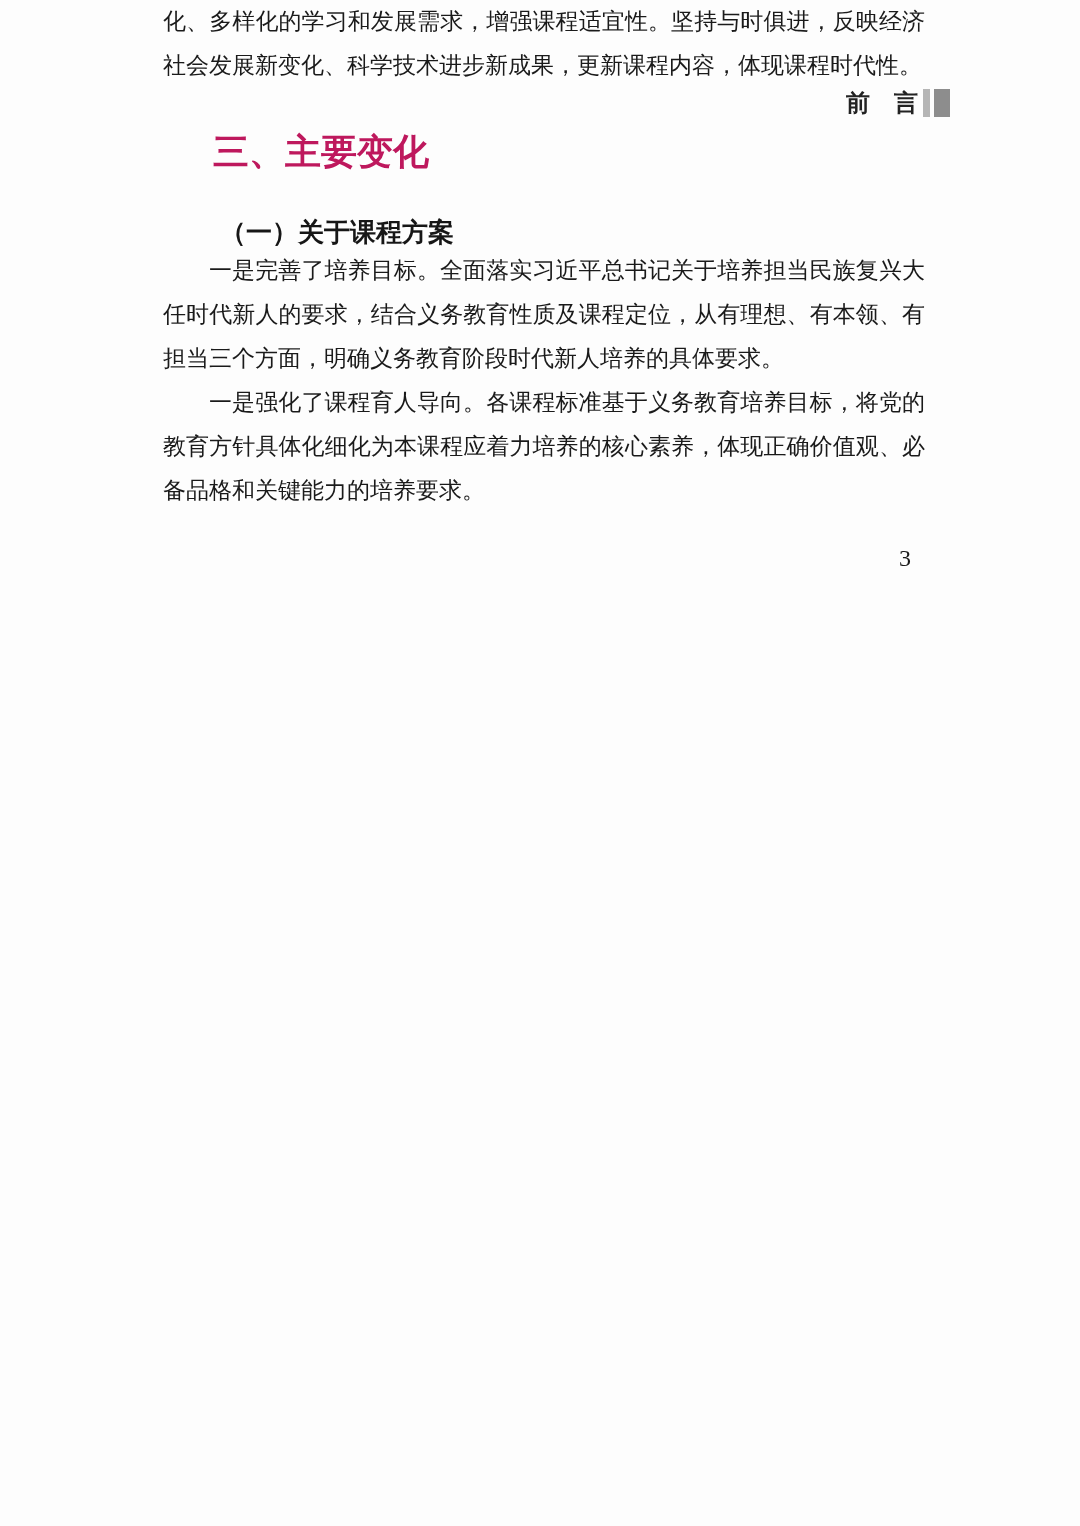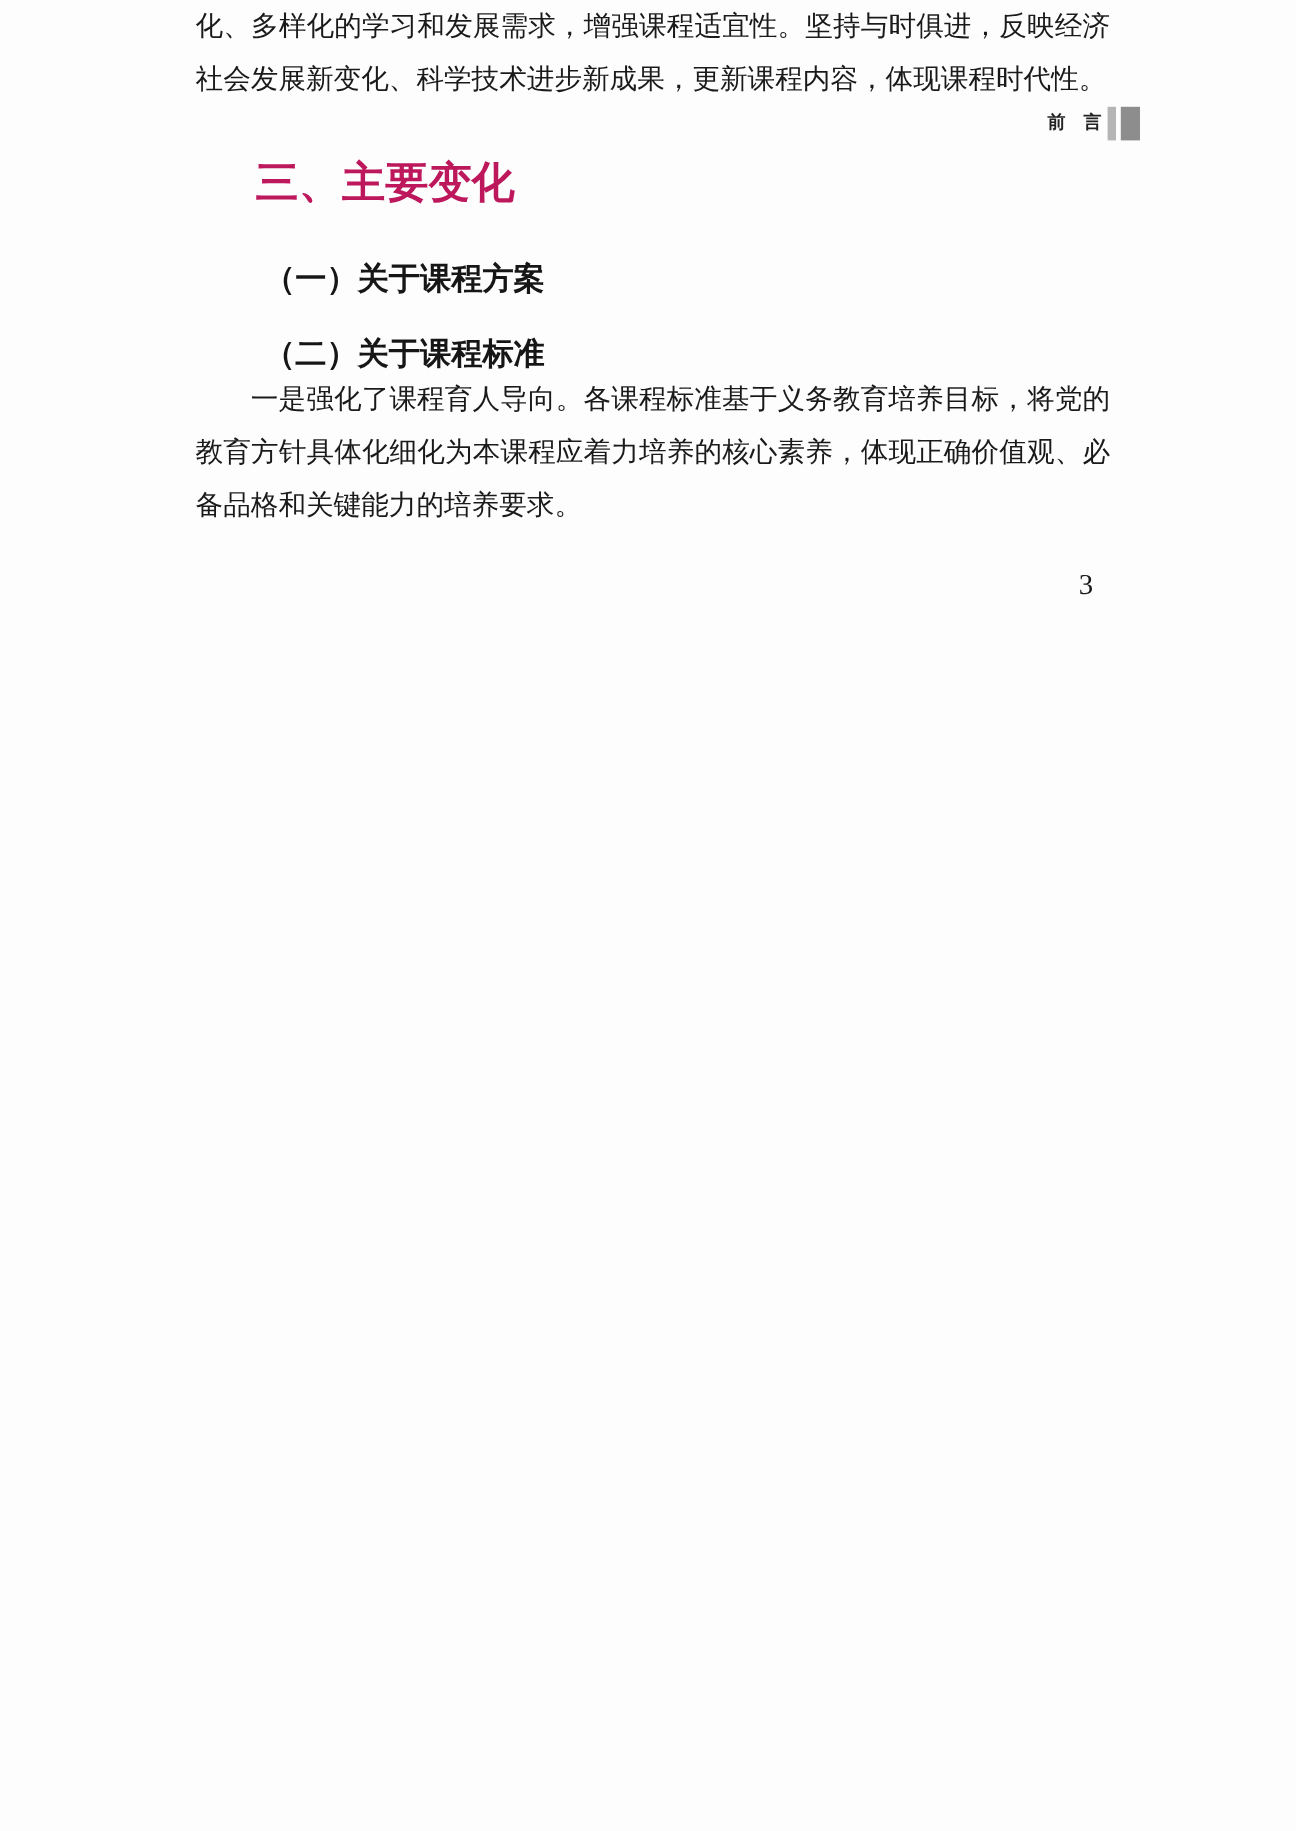--- a/index.html
+++ b/index.html
@@ -14,21 +14,21 @@
   }
   .running-header {
     position: absolute;
     top: 88px;
     right: 130px;
     display: flex;
     align-items: center;
     height: 30px;
   }
   .running-title {
-    font-size: 15px;
+    font-size: 24px;
     font-weight: 700;
     line-height: 30px;
     color: #222;
   }
   .bar { display: inline-block; height: 28px; }
   .bar-thin  { width: 7px;  background: #b5b5b5; margin-left: 5px; }
   .bar-thick { width: 16px; background: #8d8d8d; margin-left: 4px; }
 
   .content {
     position: absolute;
@@ -89,23 +89,23 @@
   </div>
 
   <main class="content">
 
     <p class="body cont">化、多样化的学习和发展需求，增强课程适宜性。坚持与时俱进，反映经济社会发展新变化、科学技术进步新成果，更新课程内容，体现课程时代性。</p>
 
     <h2 class="section-title">三、主要变化</h2>
 
     <h3 class="sub-title first">（一）关于课程方案</h3>
 
+    <p class="body indent after-heading">一是完善了培养目标。全面落实习近平总书记关于培养担当民族复兴大任时代新人的要求，结合义务教育性质及课程定位，从有理想、有本领、有担当三个方面，明确义务教育阶段时代新人培养的具体要求。</p>
 
 
 
-    <h3 class="sub-title second">（二）关于课程标准</h3>
 
     <p class="body indent after-heading">一是强化了课程育人导向。各课程标准基于义务教育培养目标，将党的教育方针具体化细化为本课程应着力培养的核心素养，体现正确价值观、必备品格和关键能力的培养要求。</p>
 
     <div class="page-number">3</div>
 
   </main>
 </div>
 
 </body></html>

